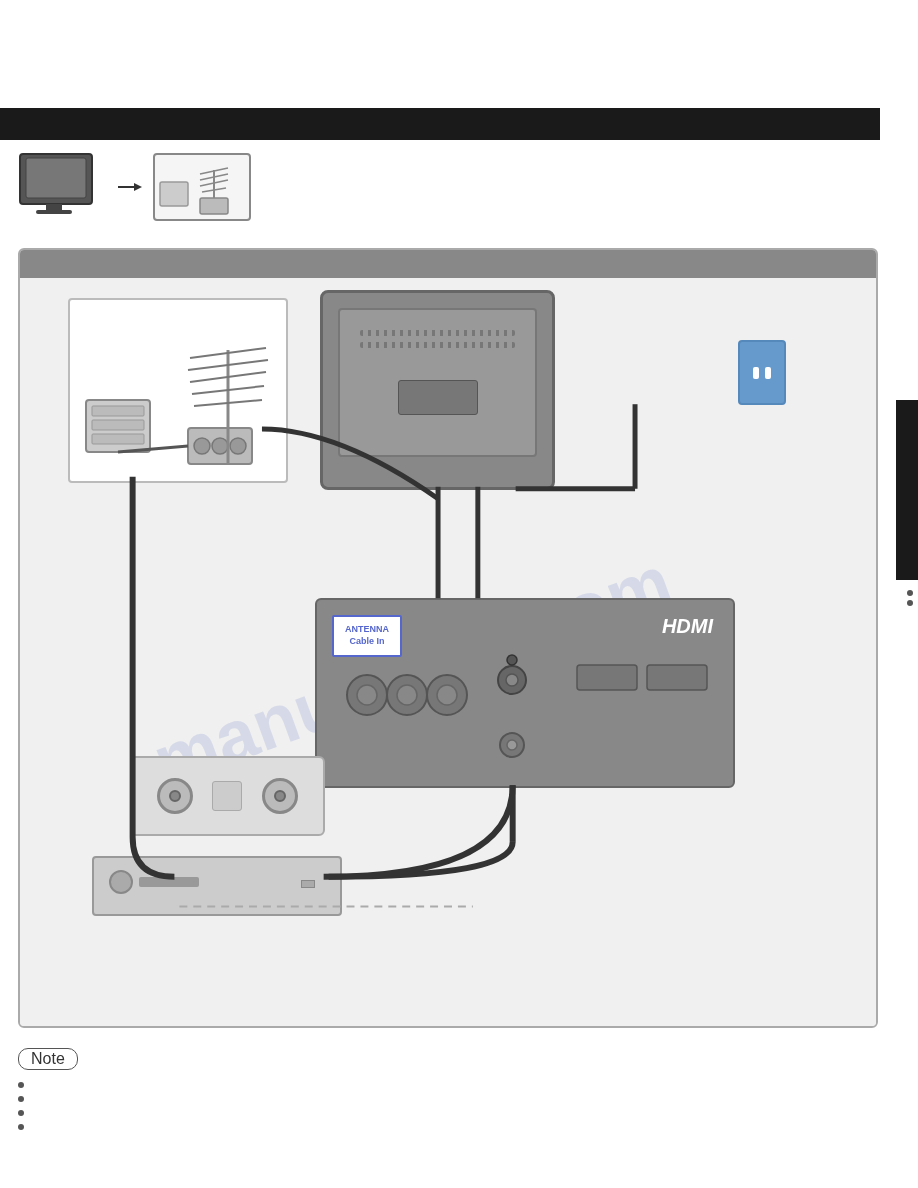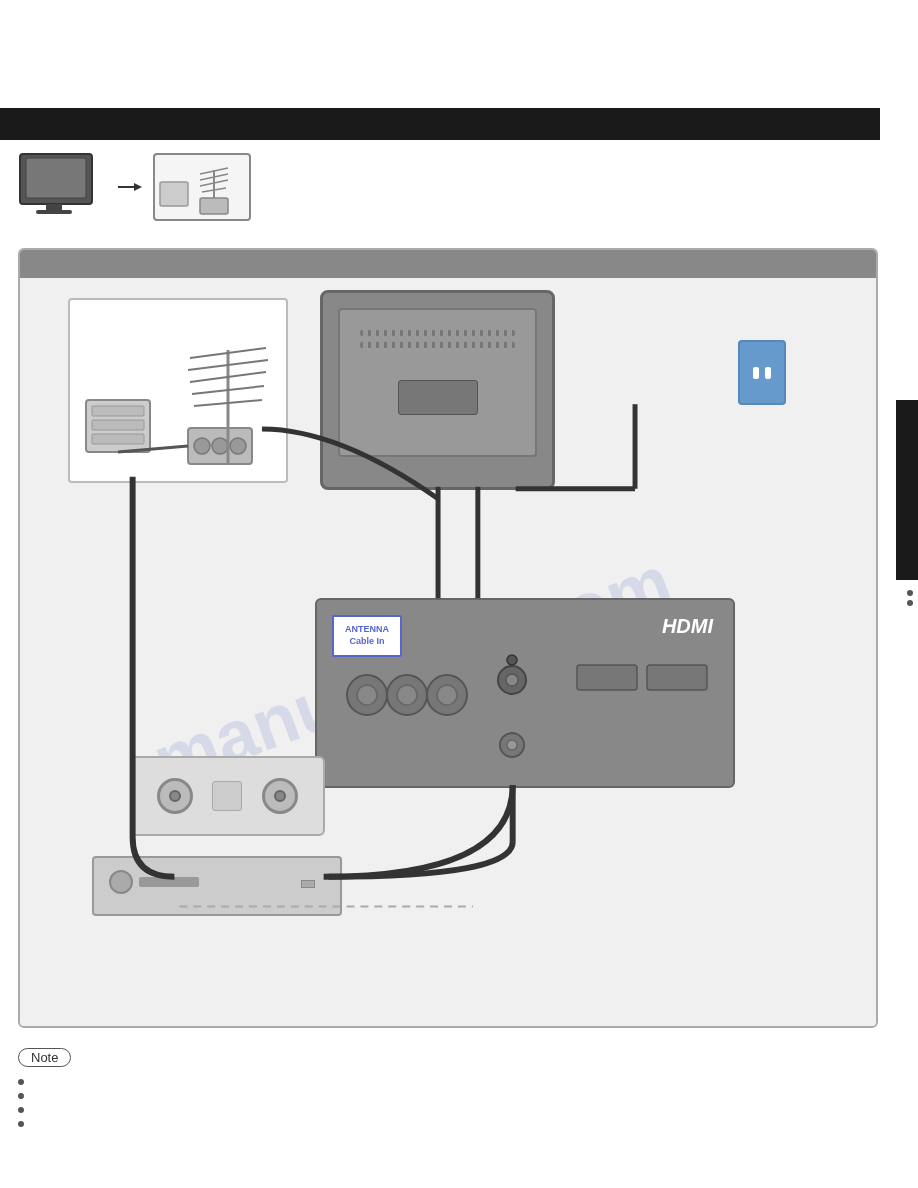--- a/index.html
+++ b/index.html
@@ -330,21 +330,21 @@
       position: absolute;
       top: 1048px;
       left: 18px;
       width: 850px;
     }
     .note-badge {
       display: inline-block;
       border: 1.5px solid #555;
       border-radius: 10px;
       padding: 1px 12px;
-      font-size: 13px;
+      font-size: 16px;
       color: #333;
       margin-bottom: 8px;
     }
     .note-item {
       display: flex;
       align-items: flex-start;
       gap: 8px;
       margin-bottom: 4px;
       font-size: 11px;
       color: #333;

